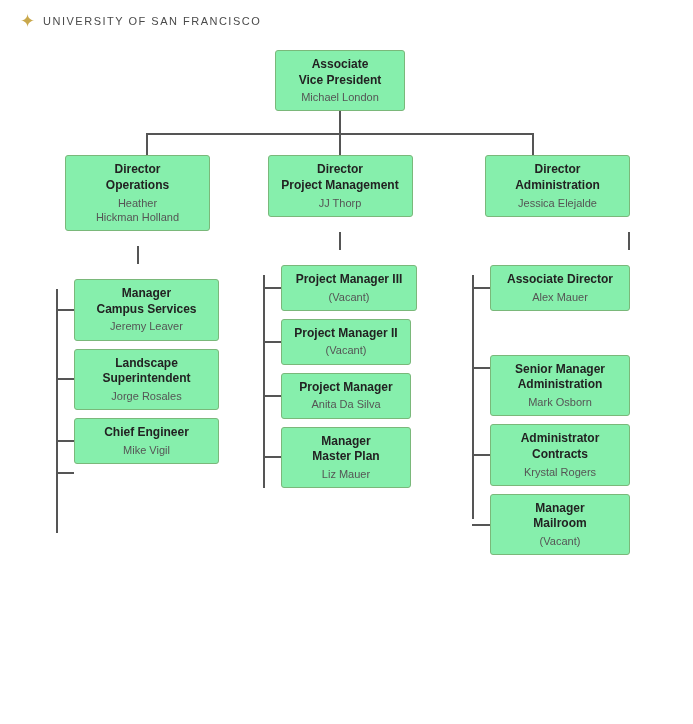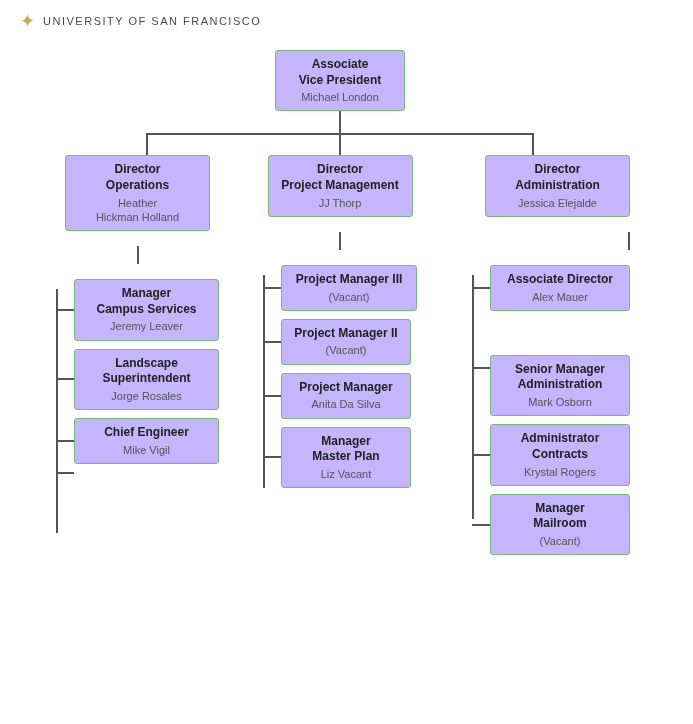--- a/index.html
+++ b/index.html
@@ -24,21 +24,21 @@
     .header-title {
       font-size: 11px;
       letter-spacing: 1.5px;
       color: #4a4a4a;
       font-weight: normal;
       text-transform: uppercase;
     }
 
     
     .node {
-      background: #c4b5fd;
+      background: #86efac;
       border: 1.5px solid #7ab87a;
       border-radius: 3px;
       text-align: center;
       padding: 6px 8px;
       min-width: 110px;
       max-width: 145px;
     }
     .node .title {
       font-weight: bold;
       font-size: 12px;
@@ -181,21 +181,21 @@
             <div style="width:18px;height:2px;background:#555;flex-shrink:0;"></div>
             <div class="node" style="width:130px;">
               <div class="title">Project Manager</div>
               <div class="name">Anita Da Silva</div>
             </div>
           </div>
           <div style="display:flex;align-items:center;">
             <div style="width:18px;height:2px;background:#555;flex-shrink:0;"></div>
             <div class="node" style="width:130px;">
               <div class="title">Manager<br>Master Plan</div>
-              <div class="name">Liz Vacant</div>
+              <div class="name">Liz Mauer</div>
             </div>
           </div>
         </div>
       </div>
     </div>
 
     <div class="l2-item" style="width:175px;">
       <div class="node" style="width:145px;margin-left:auto;margin-right:0;">
         <div class="title">Director<br>Administration</div>
         <div class="name">Jessica Elejalde</div>

